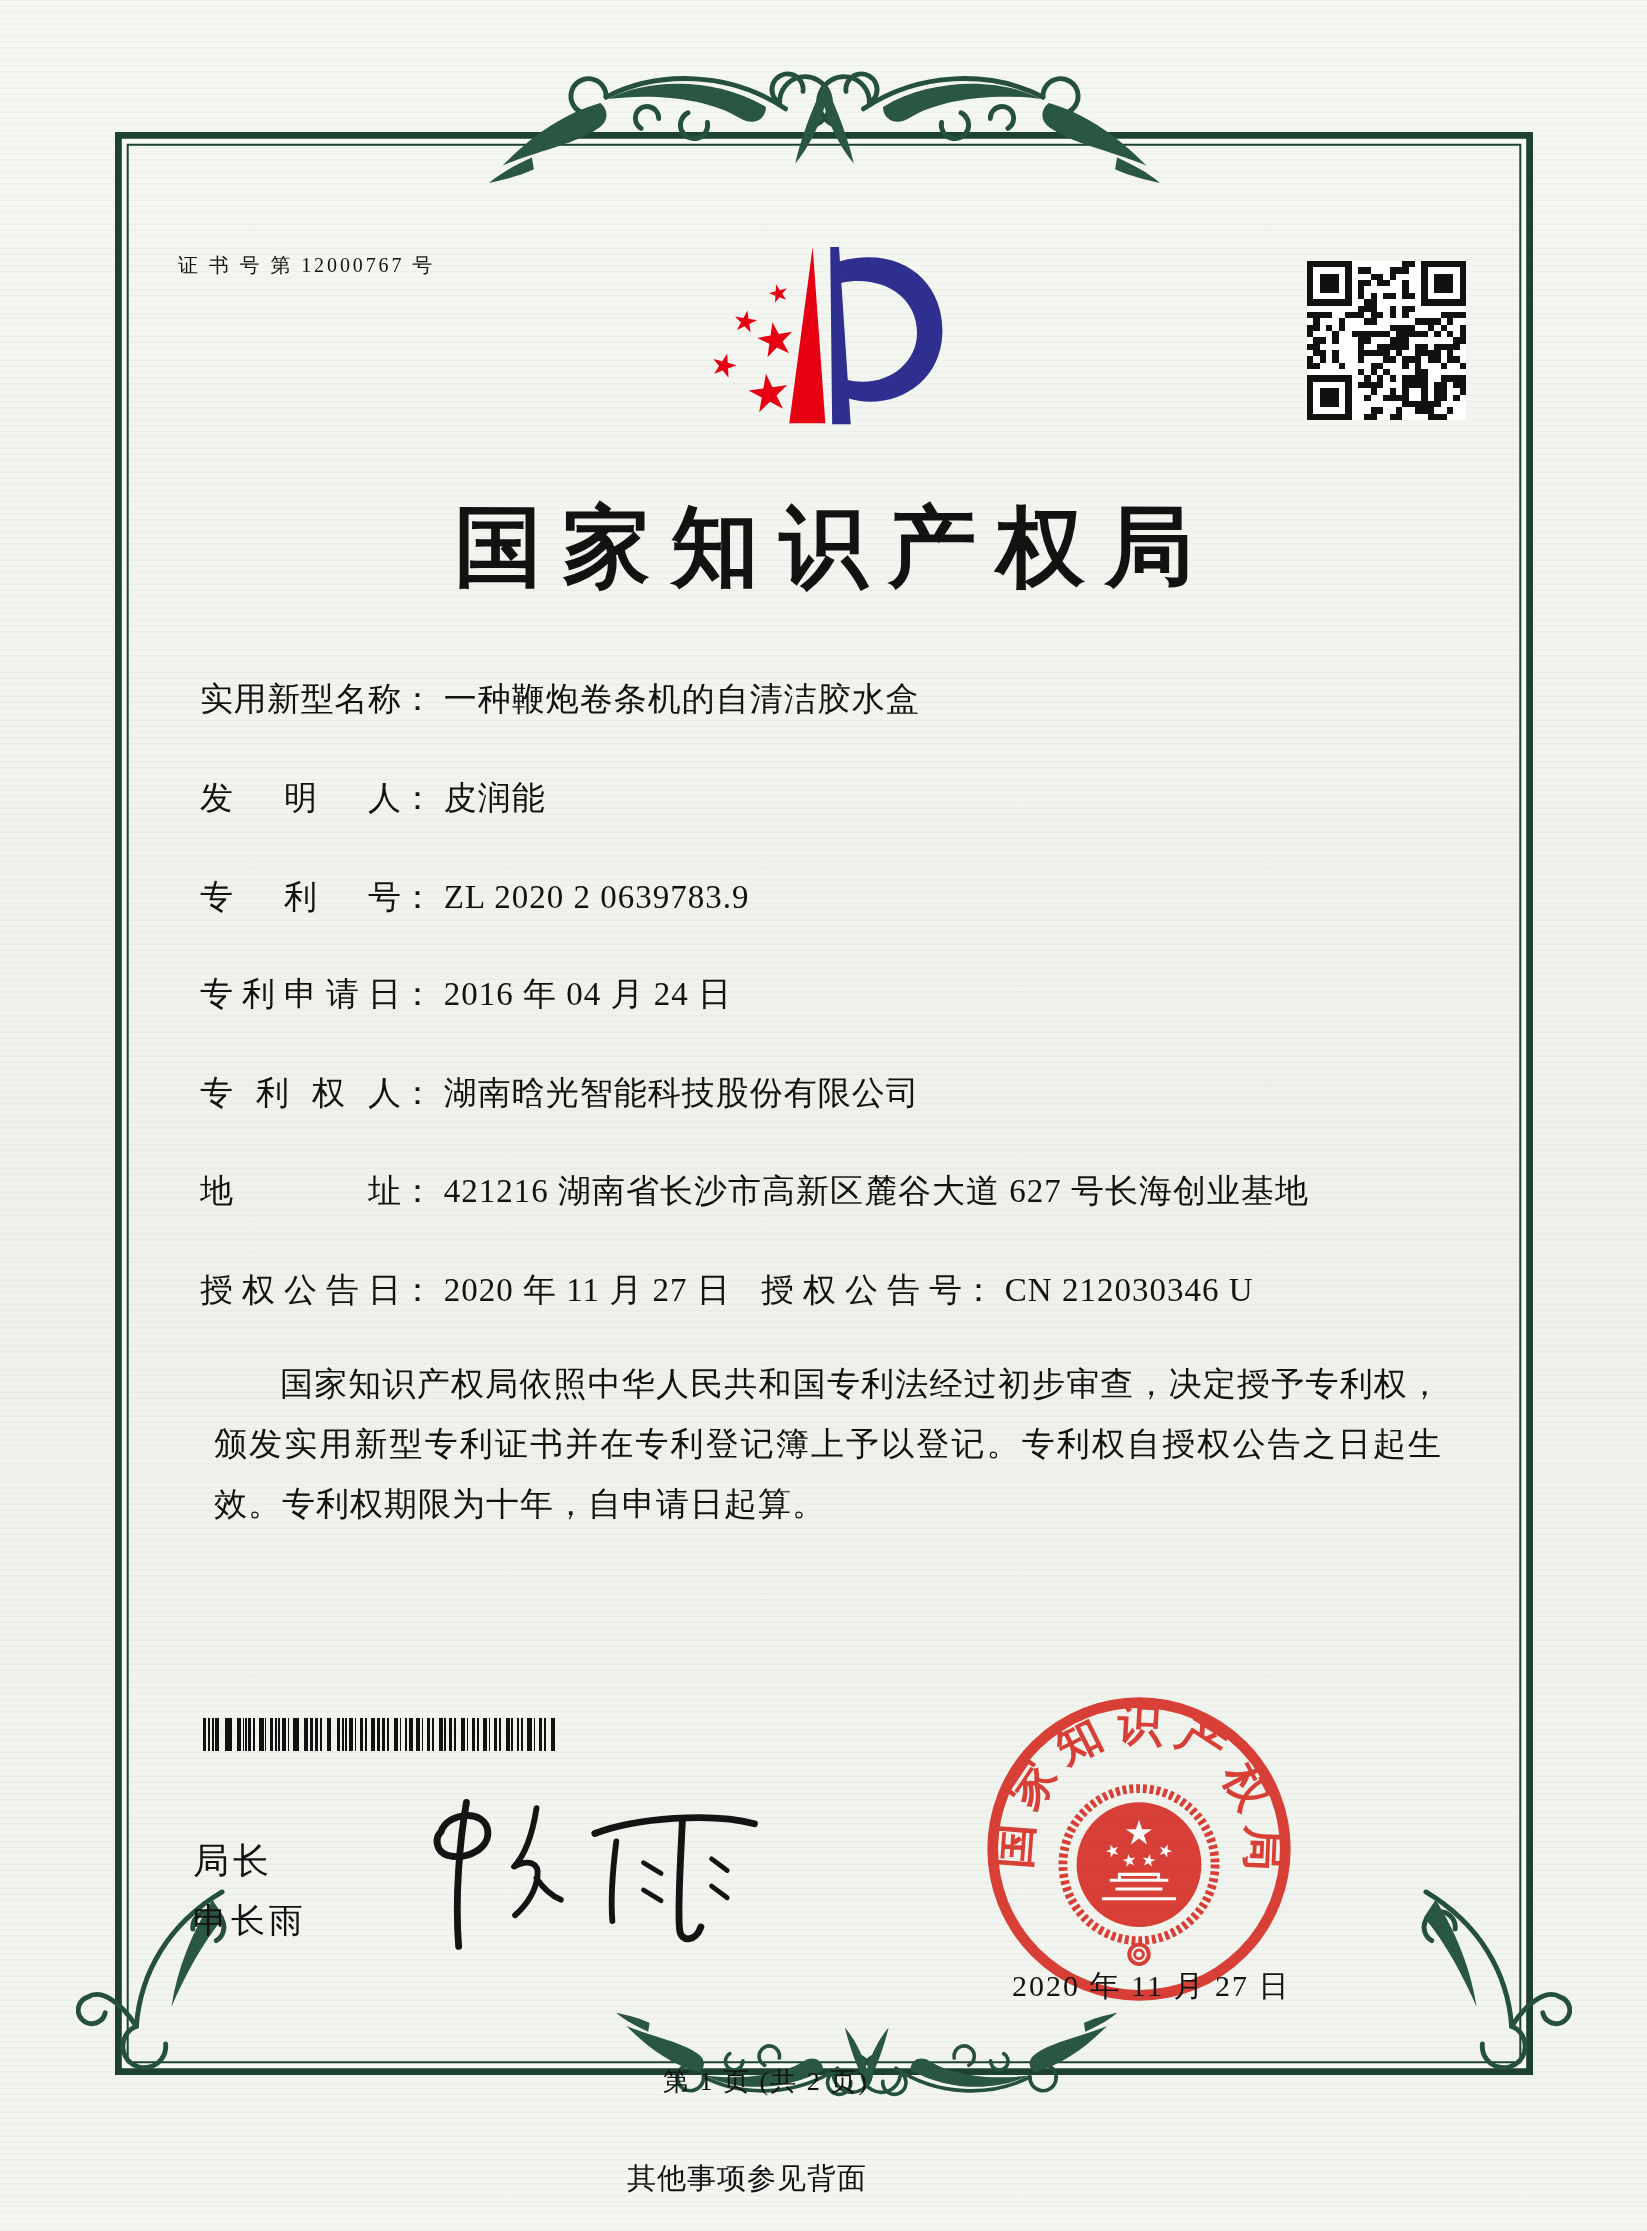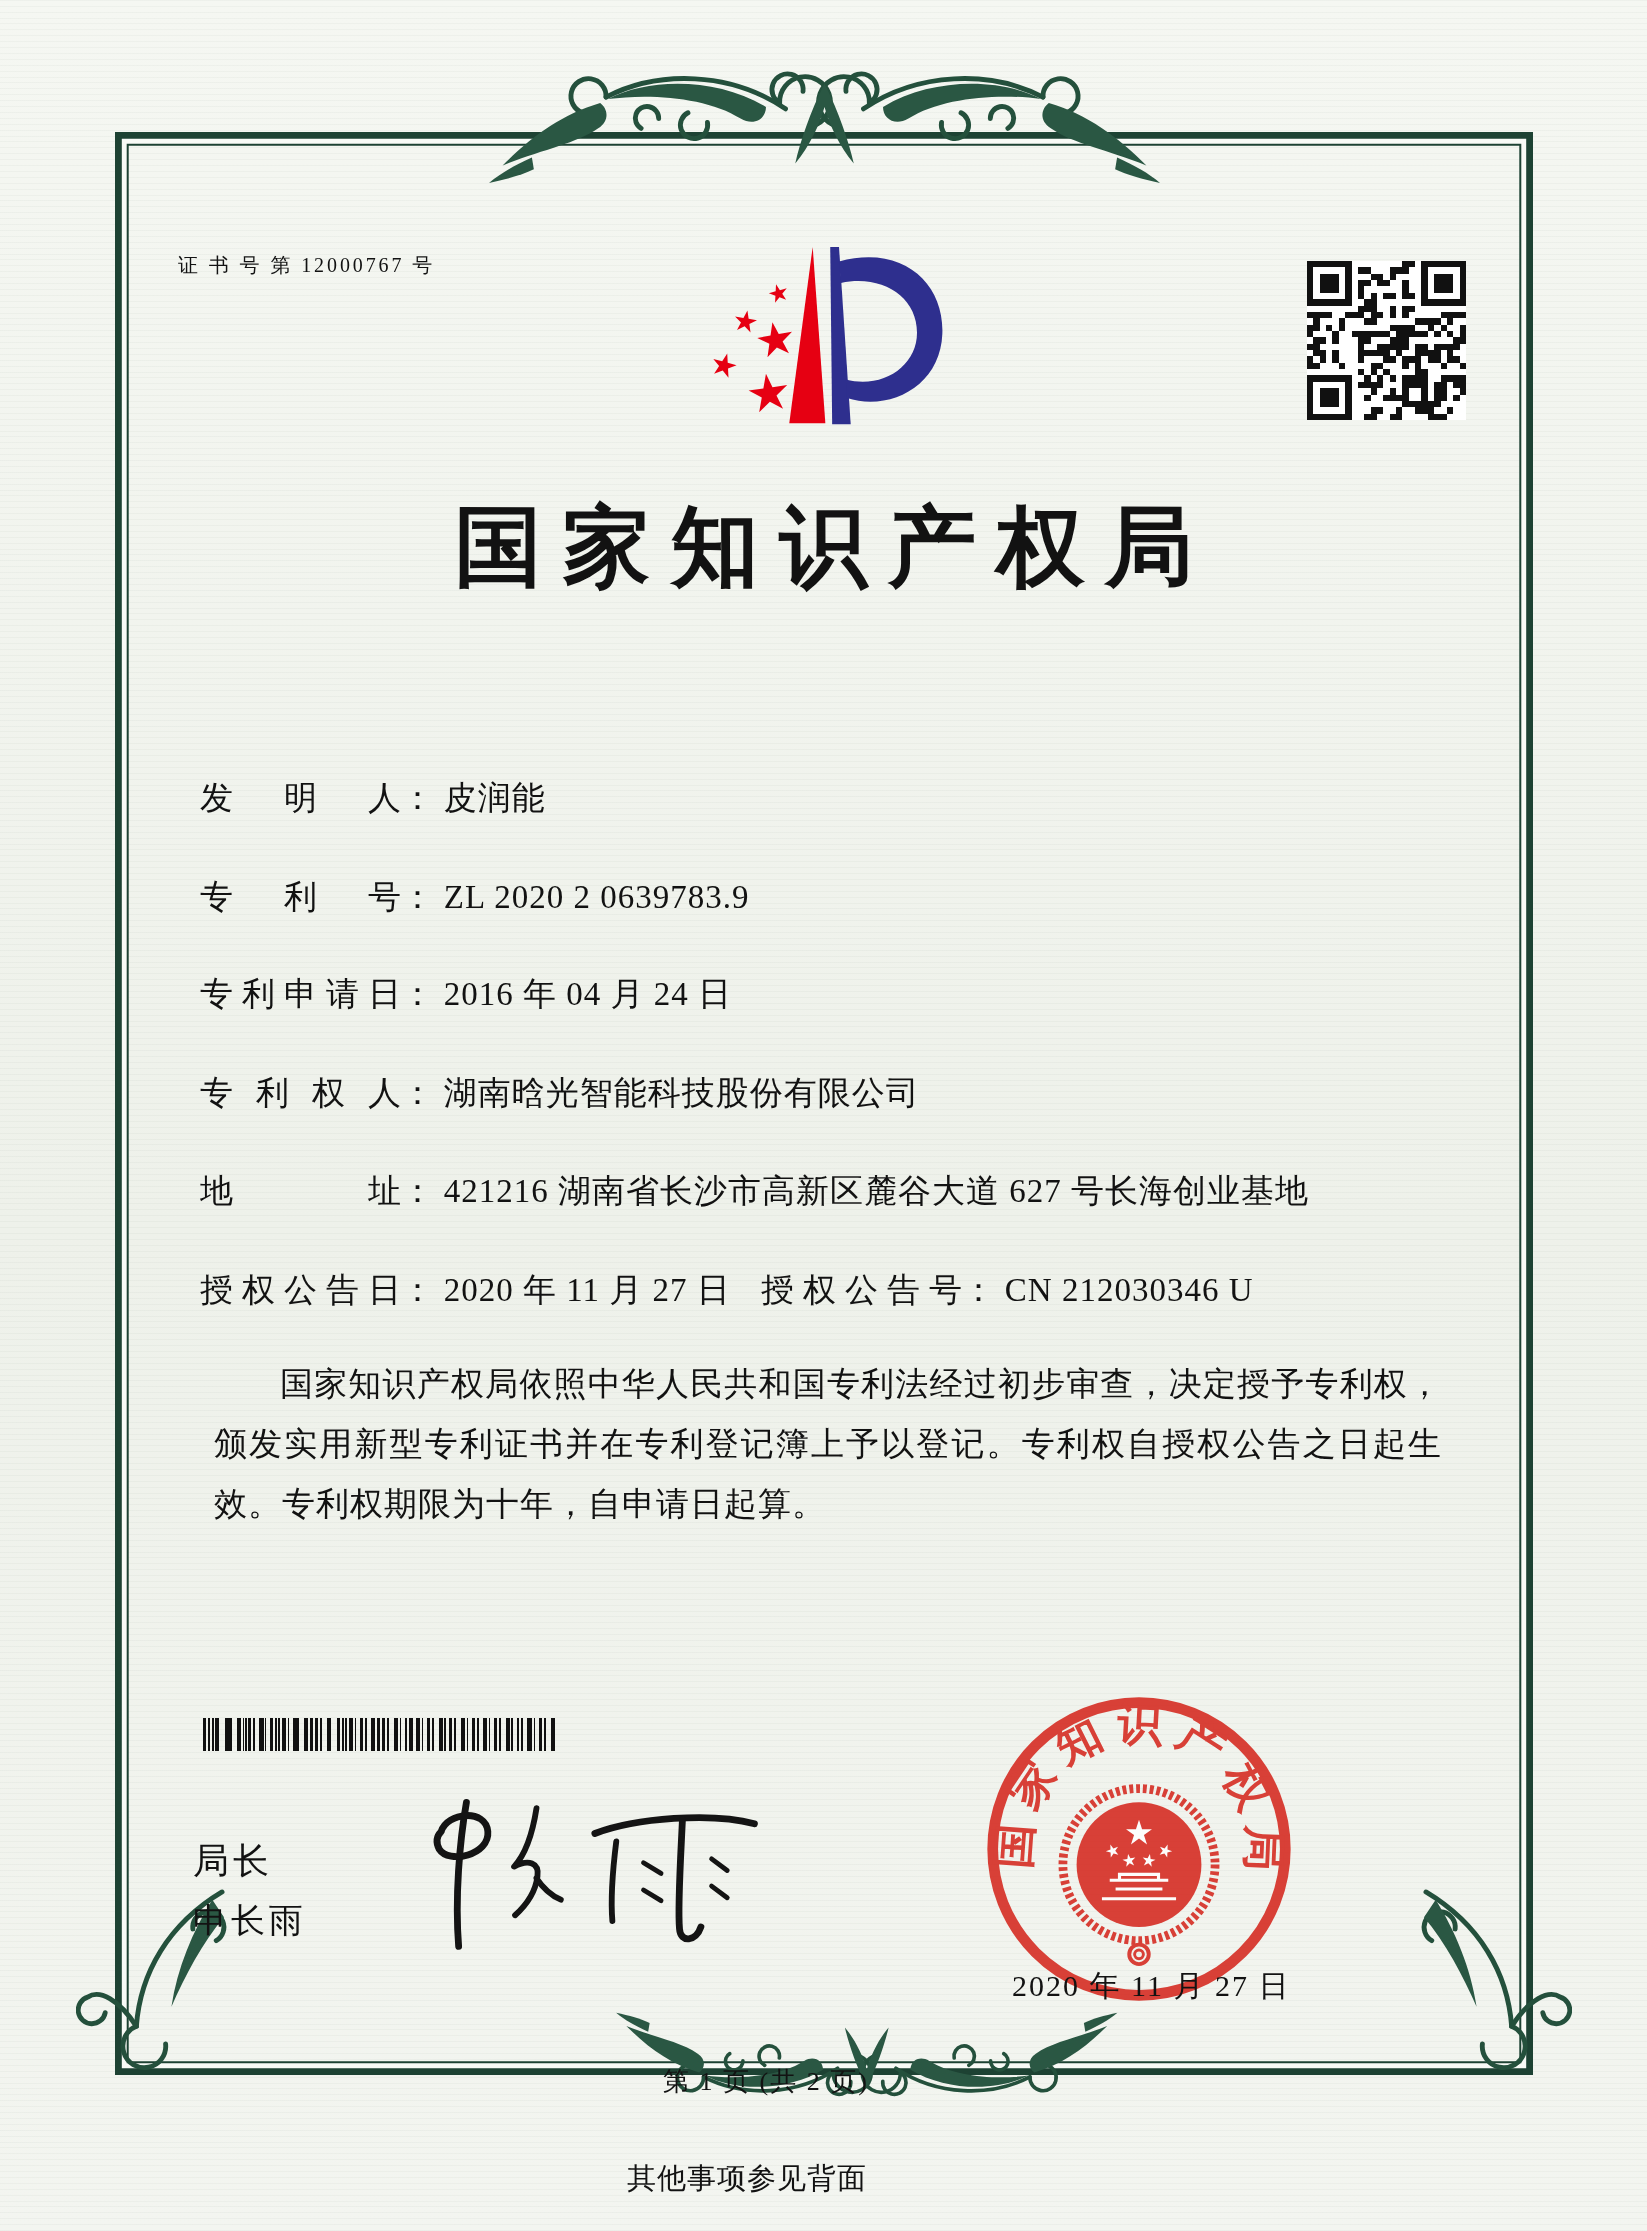--- a/index.html
+++ b/index.html
@@ -341,20 +341,23 @@
       <rect x="10" y="24" width="1" height="1" fill="#111111"></rect>
       <rect x="13" y="24" width="1" height="1" fill="#111111"></rect>
       <rect x="14" y="24" width="1" height="1" fill="#111111"></rect>
       <rect x="19" y="24" width="1" height="1" fill="#111111"></rect>
       <rect x="20" y="24" width="1" height="1" fill="#111111"></rect>
       <rect x="21" y="24" width="1" height="1" fill="#111111"></rect>
     </svg>
 
   <div class="title">国家知识产权局</div>
 
+  <div class="field-row" style="top:677px">
+    <span class="flabel">实用新型名称</span><span class="fcolon">：</span><span class="fvalue">一种鞭炮卷条机的自清洁胶水盒</span>
+  </div>
   <div class="field-row" style="top:776px">
     <span class="flabel">发明人</span><span class="fcolon">：</span><span class="fvalue">皮润能</span>
   </div>
   <div class="field-row" style="top:875px">
     <span class="flabel">专利号</span><span class="fcolon">：</span><span class="fvalue">ZL 2020 2 0639783.9</span>
   </div>
   <div class="field-row" style="top:972px">
     <span class="flabel">专利申请日</span><span class="fcolon">：</span><span class="fvalue">2016 年 04 月 24 日</span>
   </div>
   <div class="field-row" style="top:1071px">

